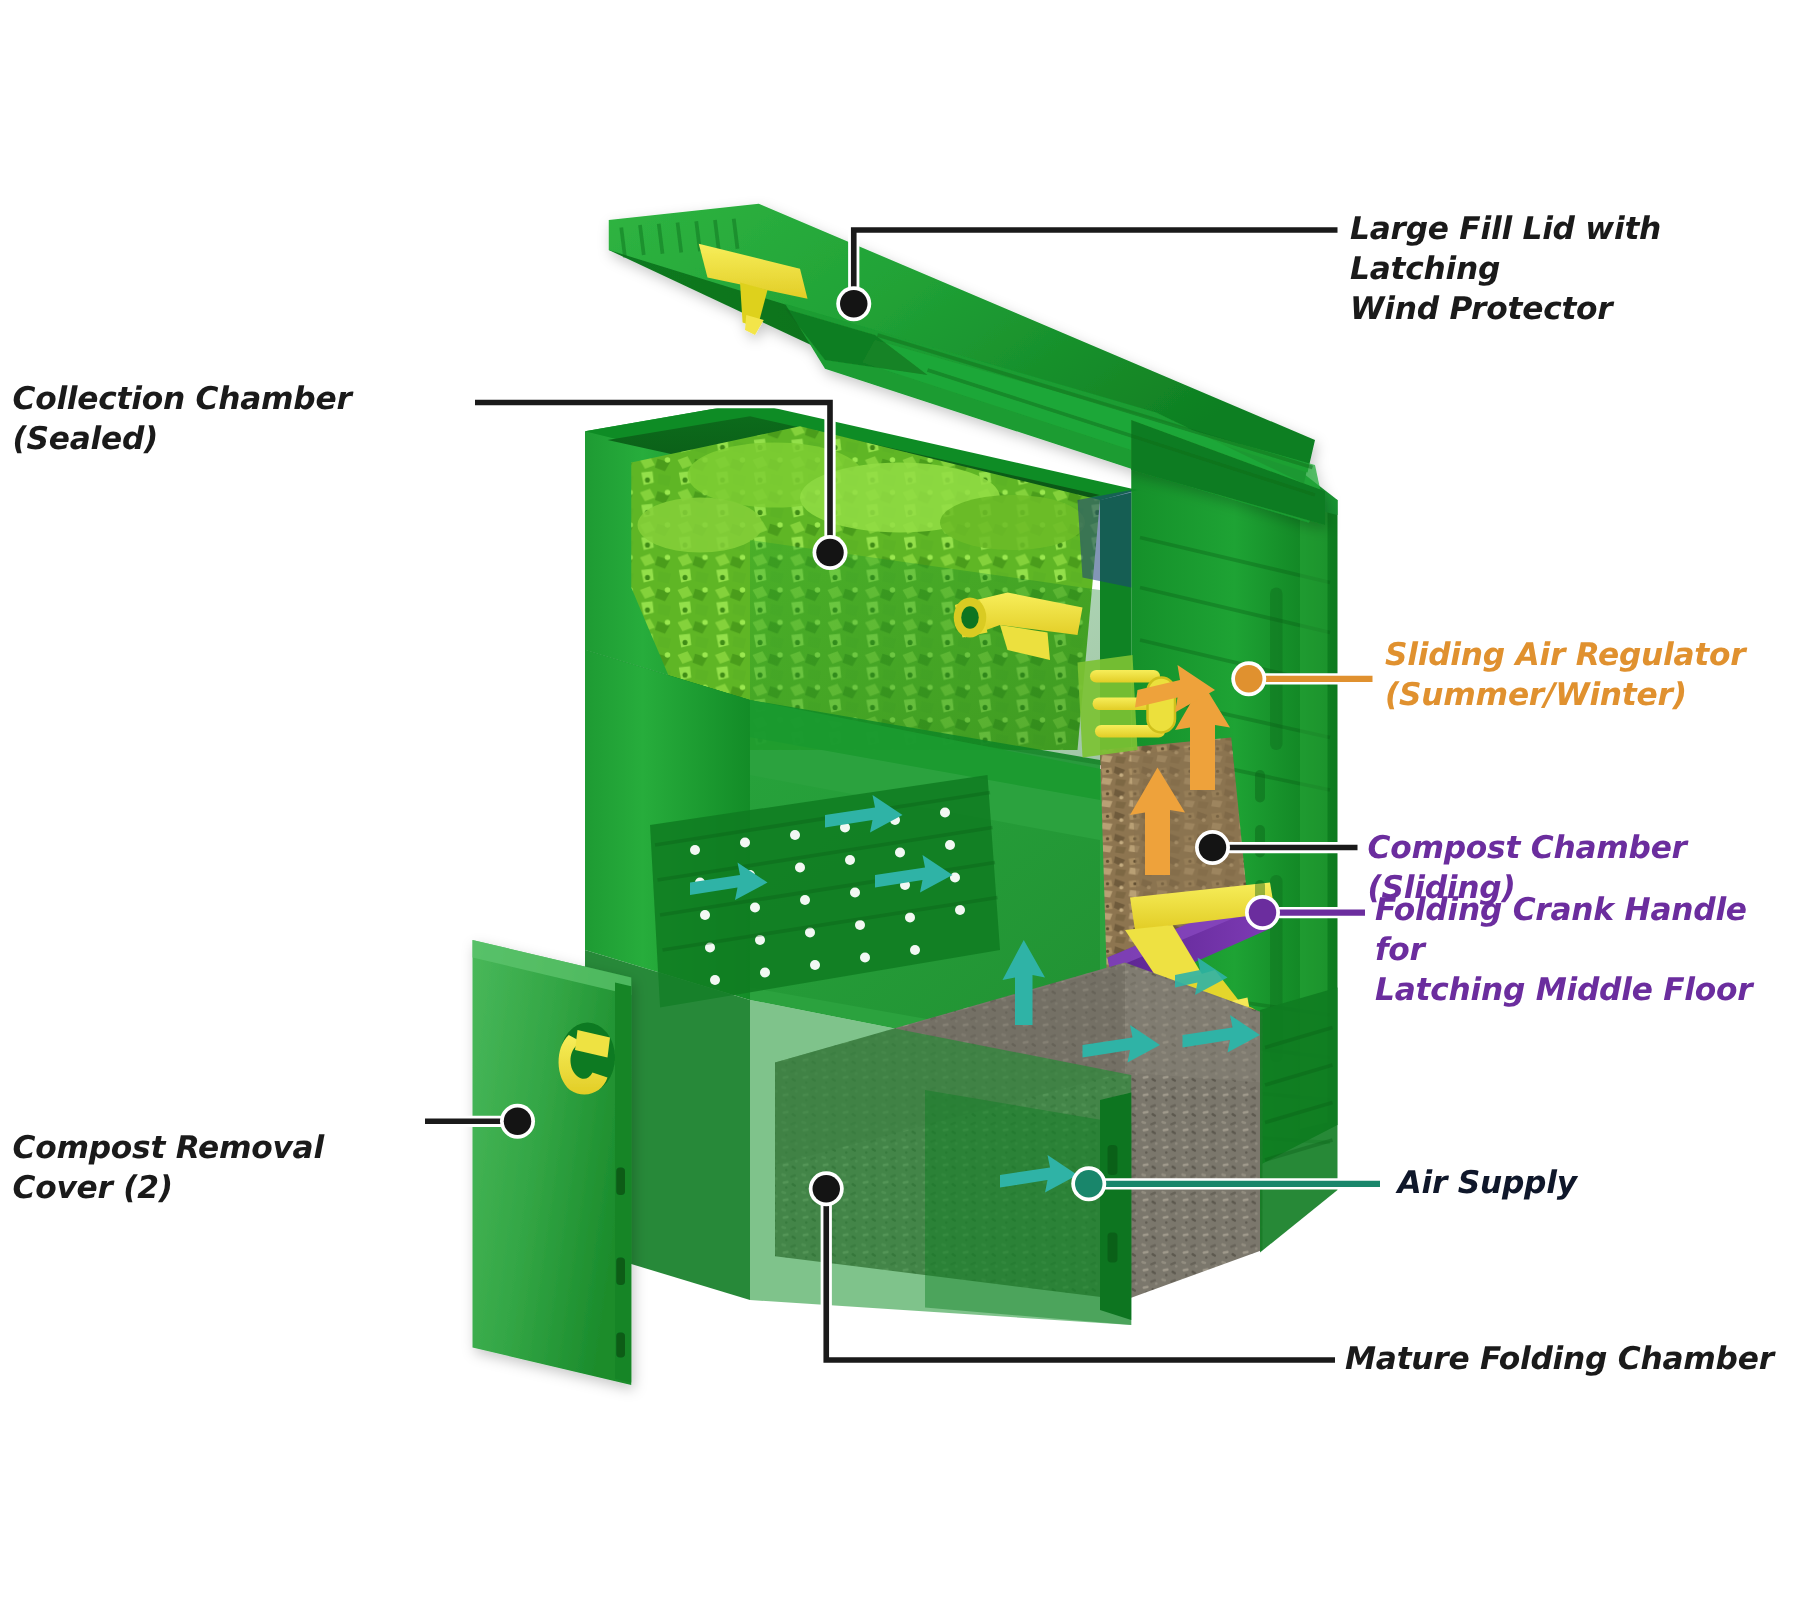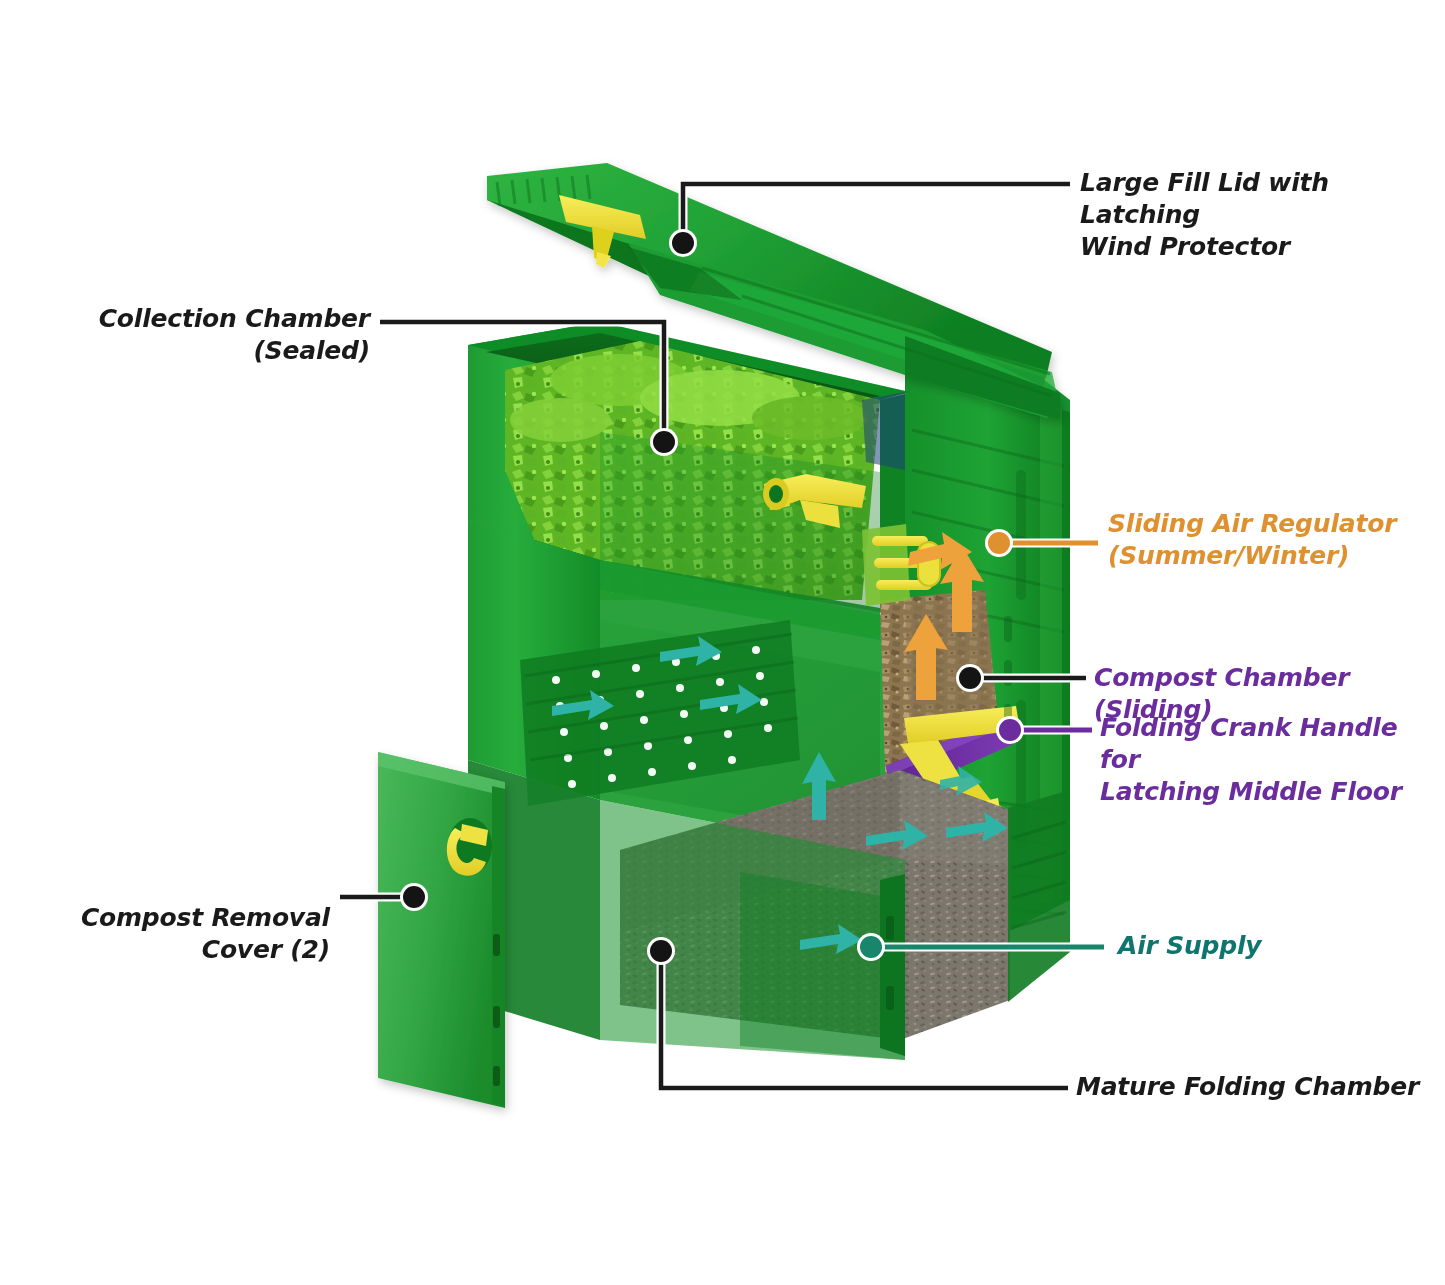--- a/index.html
+++ b/index.html
@@ -12,22 +12,22 @@
   #art{position:absolute;left:0;top:0;width:1445px;height:1285px;}
   .lbl{
     position:absolute;font-style:italic;font-weight:700;
     font-family:"DejaVu Sans","Liberation Sans",sans-serif;
     font-size:25px;line-height:1.27;letter-spacing:-0.2px;
     white-space:pre-line;
   }
   .lbl.black{color:#1a1a1a;}
   .lbl.orange{color:#e0912f;}
   .lbl.purple{color:#6b2d9e;}
-  .lbl.teal{color:#0f766e;}
-  .lbl.ralign{text-align:right;}
+  .lbl.teal{color:#0f172a;}
+  .lbl.ralign{}
 </style>
 </head>
 <body>
 
 <div id="stage">
 
   <svg id="art" viewBox="0 0 1445 1285" xmlns="http://www.w3.org/2000/svg">
     <defs>
       <linearGradient id="gBodyFront" x1="0" y1="0" x2="1" y2="0">
         <stop offset="0" stop-color="#1e9b33"></stop>

